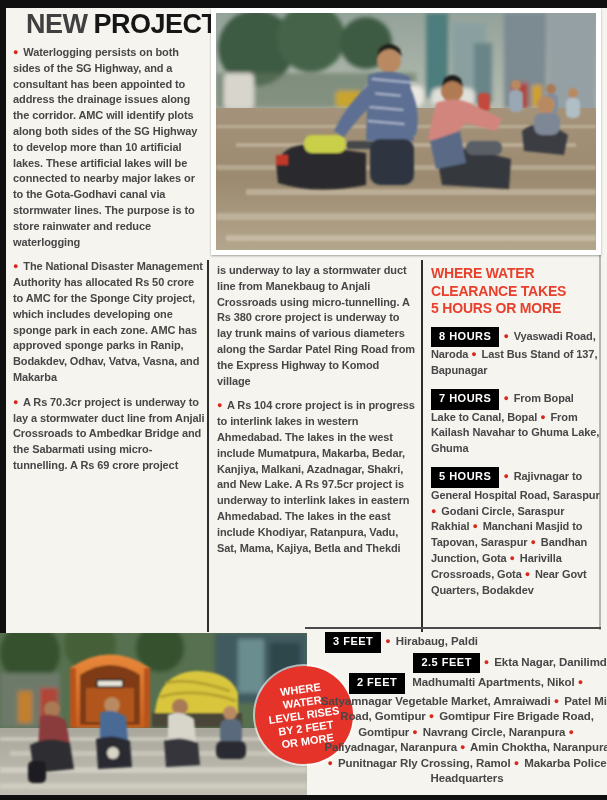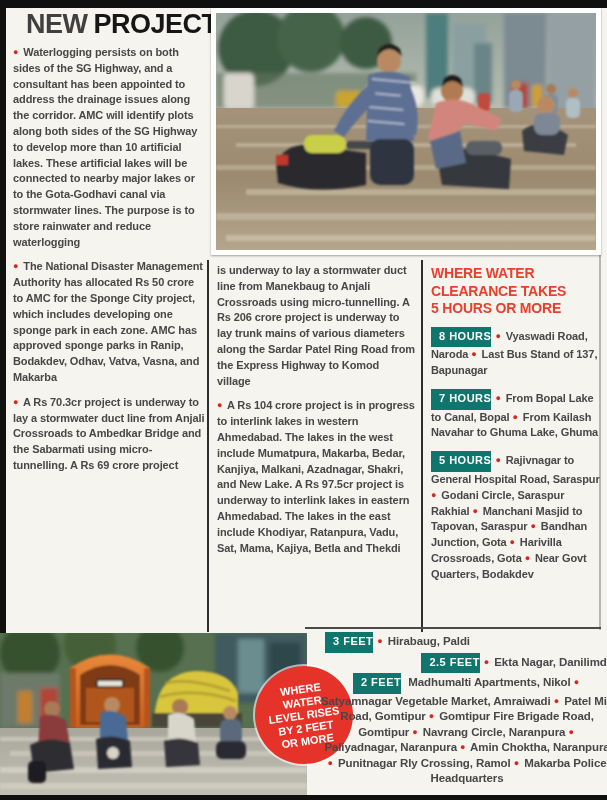--- a/index.html
+++ b/index.html
@@ -30,22 +30,22 @@
 
   .photoframe{position:absolute;background:#fff;box-shadow:0 1px 2px rgba(0,0,0,.35);}
   .photoframe.top{left:211px;top:8px;width:390px;height:247px;padding:0;}
   .photoframe.top svg{display:block;margin:5px;}
   .photobottom{position:absolute;left:0;top:633px;width:307px;height:162px;}
   .photobottom svg{display:block;}
 
   .panel-title{color:#e8402c;font-size:14px;line-height:17.5px;font-weight:bold;
                letter-spacing:-0.2px;margin:2px 0 9px 0;}
   .group{margin:0 0 10px 0;}
-  .badge{display:inline-block;background:#0f766e;color:#ffffff;font-weight:bold;
-         font-size:11px;letter-spacing:0.5px;padding:2px 0 3px 8px;margin-right:4px;}
+  .badge{display:inline-block;background:#000000;color:#ffffff;font-weight:bold;
+         font-size:11px;letter-spacing:0.5px;padding:2px 8px 3px 8px;margin-right:4px;}
 
   .feet{position:absolute;left:321px;top:632px;width:292px;color:#474747;
         font-size:11.5px;line-height:15.5px;font-weight:bold;letter-spacing:-0.1px;}
   .feet .row1{padding-left:4px;}
   .feet .row2{padding-left:28px;text-align:right;}
   .feet .row3{margin-top:0;text-align:center;}
 
   .circlebadge{position:absolute;left:255px;top:666px;width:98px;height:98px;border-radius:50%;
         background:#e5332a;color:#fff;display:flex;align-items:center;justify-content:center;
         text-align:center;font-weight:bold;font-size:11px;line-height:13px;
@@ -156,21 +156,21 @@
 
   <div class="col leftcol">
       <p><span class="dot">●</span> Waterlogging persists on both sides of the SG Highway, and a consultant has been appointed to address the drainage issues along the corridor. AMC will identify plots along both sides of the SG Highway to develop more than 10 artificial lakes. These artificial lakes will be connected to nearby major lakes or to the Gota-Godhavi canal via stormwater lines. The purpose is to store rainwater and reduce waterlogging</p>
       <p><span class="dot">●</span> The National Disaster Management Authority has allocated Rs 50 crore to AMC for the Sponge City project, which includes developing one sponge park in each zone. AMC has approved sponge parks in Ranip, Bodakdev, Odhav, Vatva, Vasna, and Makarba</p>
       <p><span class="dot">●</span> A Rs 70.3cr project is underway to lay a stormwater duct line from Anjali Crossroads to Ambedkar Bridge and the Sabarmati using micro-tunnelling. A Rs 69 crore project</p>
     </div>
 
   <div class="vdiv vdiv1"></div>
 
   <div class="col midcol">
-    <p>is underway to lay a stormwater duct line from Manekbaug to Anjali Crossroads using micro-tunnelling. A Rs 206 crore project is underway to lay trunk mains of various diameters along the Sardar Patel Ring Road from the Express Highway to Komod village</p>
+    <p>is underway to lay a stormwater duct line from Manekbaug to Anjali Crossroads using micro-tunnelling. A Rs 380 crore project is underway to lay trunk mains of various diameters along the Sardar Patel Ring Road from the Express Highway to Komod village</p>
     <span><p><span class="dot">●</span> A Rs 104 crore project is in progress to interlink lakes in western Ahmedabad. The lakes in the west include Mumatpura, Makarba, Bedar, Kanjiya, Malkani, Azadnagar, Shakri, and New Lake. A Rs 97.5cr project is underway to interlink lakes in eastern Ahmedabad. The lakes in the east include Khodiyar, Ratanpura, Vadu, Sat, Mama, Kajiya, Betla and Thekdi</p></span>
   </div>
 
   <div class="vdiv vdiv2"></div>
 
   <div class="col rightcol">
     <div class="panel-title">
       <span>WHERE WATER</span><br>
       <span>CLEARANCE TAKES</span><br>
       <span>5 HOURS OR MORE</span>

